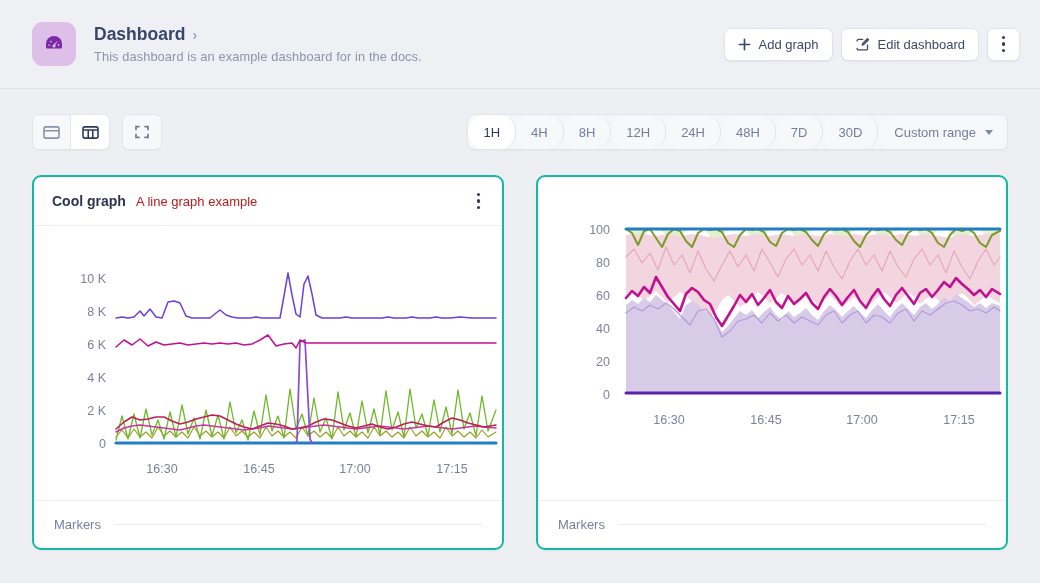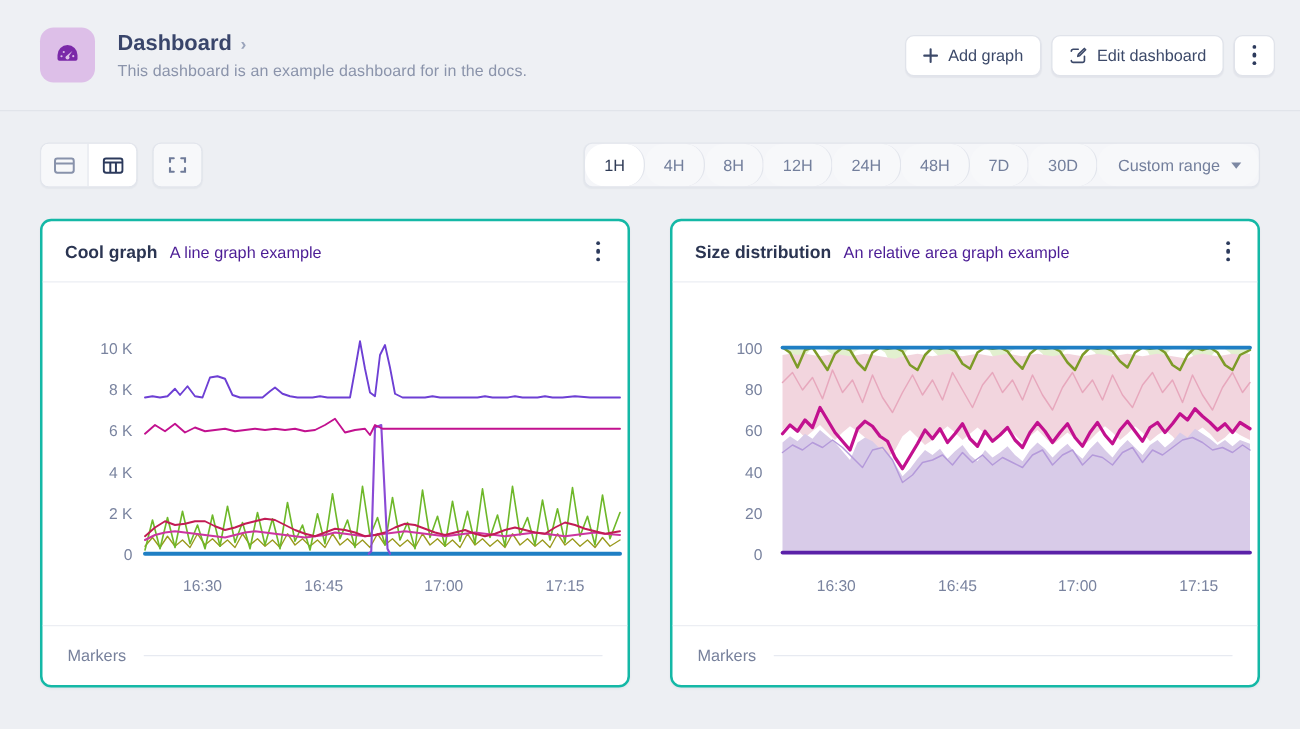--- a/index.html
+++ b/index.html
@@ -79,21 +79,21 @@
   .card {
     flex: 1 1 0; background: #fff; border: 2px solid #14b8a6; border-radius: 9px;
     box-shadow: 0 1px 2px rgba(30,40,70,.05);
     display: flex; flex-direction: column; height: 375px; overflow: hidden;
   }
   .card-head {
     height: 49px; border-bottom: 1px solid #eceef3;
     display: flex; align-items: center; padding: 0 14px 0 18px; gap: 10px;
   }
   .card-title { font-size: 14px; font-weight: bold; color: #2b3552; }
-  .card-sub { font-size: 13px; color: #4c1d95; flex: 1 1 auto; }
+  .card-sub { font-size: 13px; color: #b91c1c; flex: 1 1 auto; }
   .kebab { display:flex; flex-direction:column; gap:3px; align-items:center;
     padding: 6px 8px; cursor: pointer; }
   .kebab i { width: 3.5px; height: 3.5px; border-radius: 50%; background: #2c3category; }
   .kebab i { background: #2c3a5c; }
 
   .card-body { flex: 1 1 auto; padding: 8px 10px 4px 10px; }
   .card-foot {
     height: 48px; border-top: 1px solid #eceef3;
     display: flex; align-items: center; gap: 14px; padding: 0 20px;
   }
@@ -259,29 +259,20 @@
         </svg>
       </div>
 
       <div class="card-foot">
         <span class="foot-label">Markers</span>
         <span class="foot-rule"></span>
       </div>
     </div>
 
     <div class="card">
-      <div class="card-head">
-        <span class="card-title">Size distribution</span>
-        <span class="card-sub">An relative area graph example</span>
-        <span class="kebab">
-            <i></i>
-            <i></i>
-            <i></i>
-          </span>
-      </div>
 
       <div class="card-body">
         <svg width="454" height="262" viewBox="0 0 454 262">
           <g>
             <text class="tick" x="62" y="49" text-anchor="end">100</text>
             <text class="tick" x="62" y="82" text-anchor="end">80</text>
             <text class="tick" x="62" y="115" text-anchor="end">60</text>
             <text class="tick" x="62" y="148" text-anchor="end">40</text>
             <text class="tick" x="62" y="181" text-anchor="end">20</text>
             <text class="tick" x="62" y="214" text-anchor="end">0</text>

